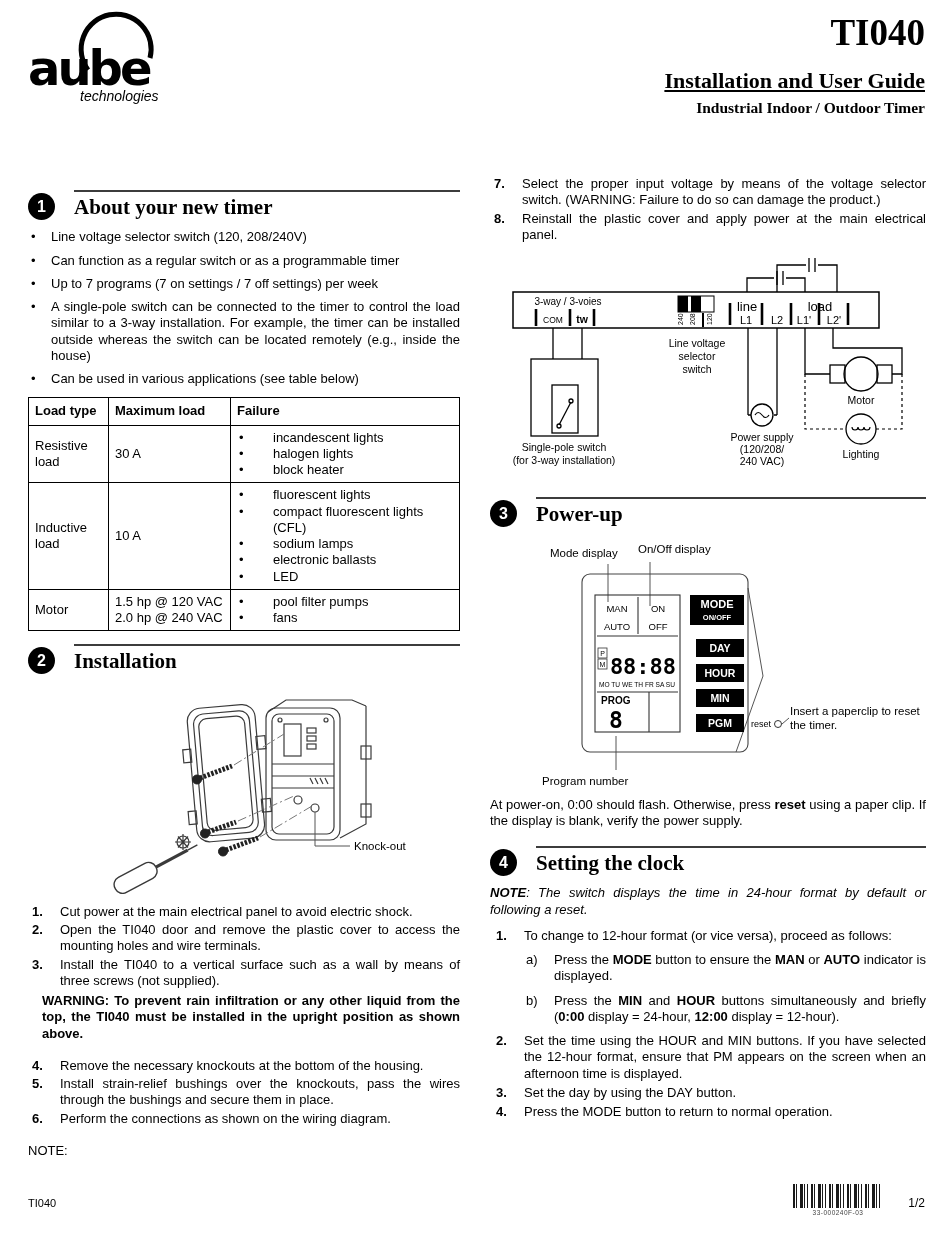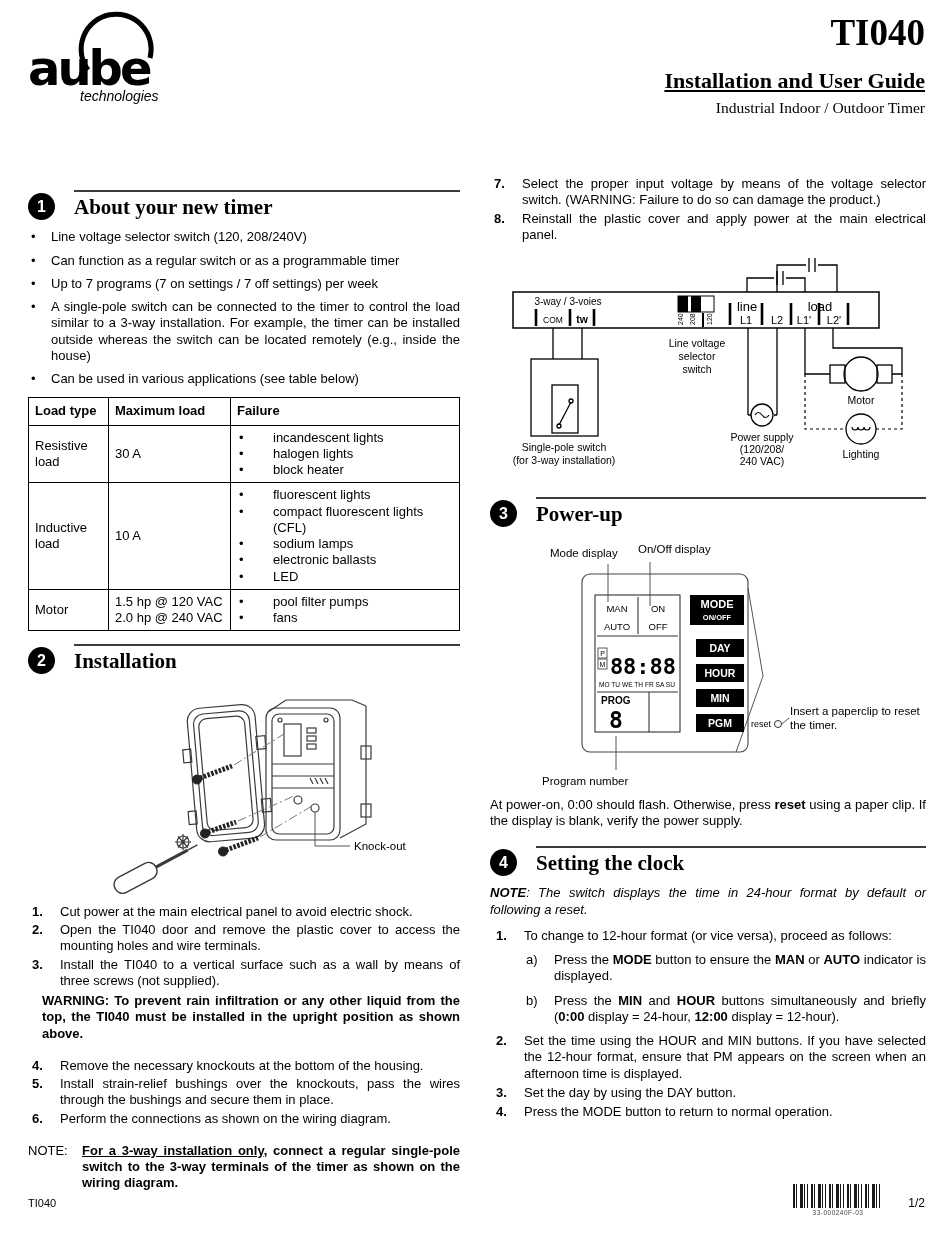--- a/index.html
+++ b/index.html
@@ -8,21 +8,21 @@
     width:950px; height:1236px; position:relative;
     font-family:"Liberation Sans", sans-serif; color:#000;
     font-size:13px; line-height:1.25;
   }
 
   
   .logo { position:absolute; left:20px; top:10px; width:170px; height:95px; }
   .masthead { position:absolute; right:25px; top:14px; width:560px; text-align:right; }
   .product-title { font-family:"Liberation Serif",serif; font-weight:bold; font-size:37px; line-height:1.05; }
   .guide-title { font-family:"Liberation Serif",serif; font-weight:bold; font-size:22px; margin-top:14px;text-decoration:underline; }
-  .guide-subtitle { font-family:"Liberation Serif",serif; font-weight:normal; font-size:15.5px; margin-top:4px; }
+  .guide-subtitle { font-family:"Liberation Serif",serif; font-weight:bold; font-size:15.5px; margin-top:4px; }
 
   
   .col-left  { position:absolute; left:28px;  top:190px; width:432px; }
   .col-right { position:absolute; left:490px; top:176px; width:436px; }
 
   
   .sec-head { display:flex; align-items:flex-start; margin-bottom:9px; }
   .badge { width:27px; height:27px; border-radius:50%; background:#000; color:#fff;
            font-weight:bold; font-size:16px; display:flex; align-items:center; justify-content:center;
            flex:0 0 27px; margin-top:3px; }
@@ -273,21 +273,20 @@
         <div class="txt">Install strain-relief bushings over the knockouts, pass the wires through the bushings and secure them in place.</div>
       </div>
     <div class="step">
         <div class="num">6.</div>
         <div class="txt">Perform the connections as shown on the wiring diagram.</div>
       </div>
   </div>
 
   <div class="notewrap">
     <div class="nlabel">NOTE:</div>
-    <div class="nbody"><span class="u">For a 3-way installation only</span><span>, connect a regular single-pole switch to the 3-way terminals of the timer as shown on the wiring diagram.</span></div>
   </div>
 </div>
 
 <div class="col-right">
 
   <div class="steps">
     <div class="step">
         <div class="num">7.</div>
         <div class="txt">Select the proper input voltage by means of the voltage selector switch. (WARNING: Failure to do so can damage the product.)</div>
       </div>

